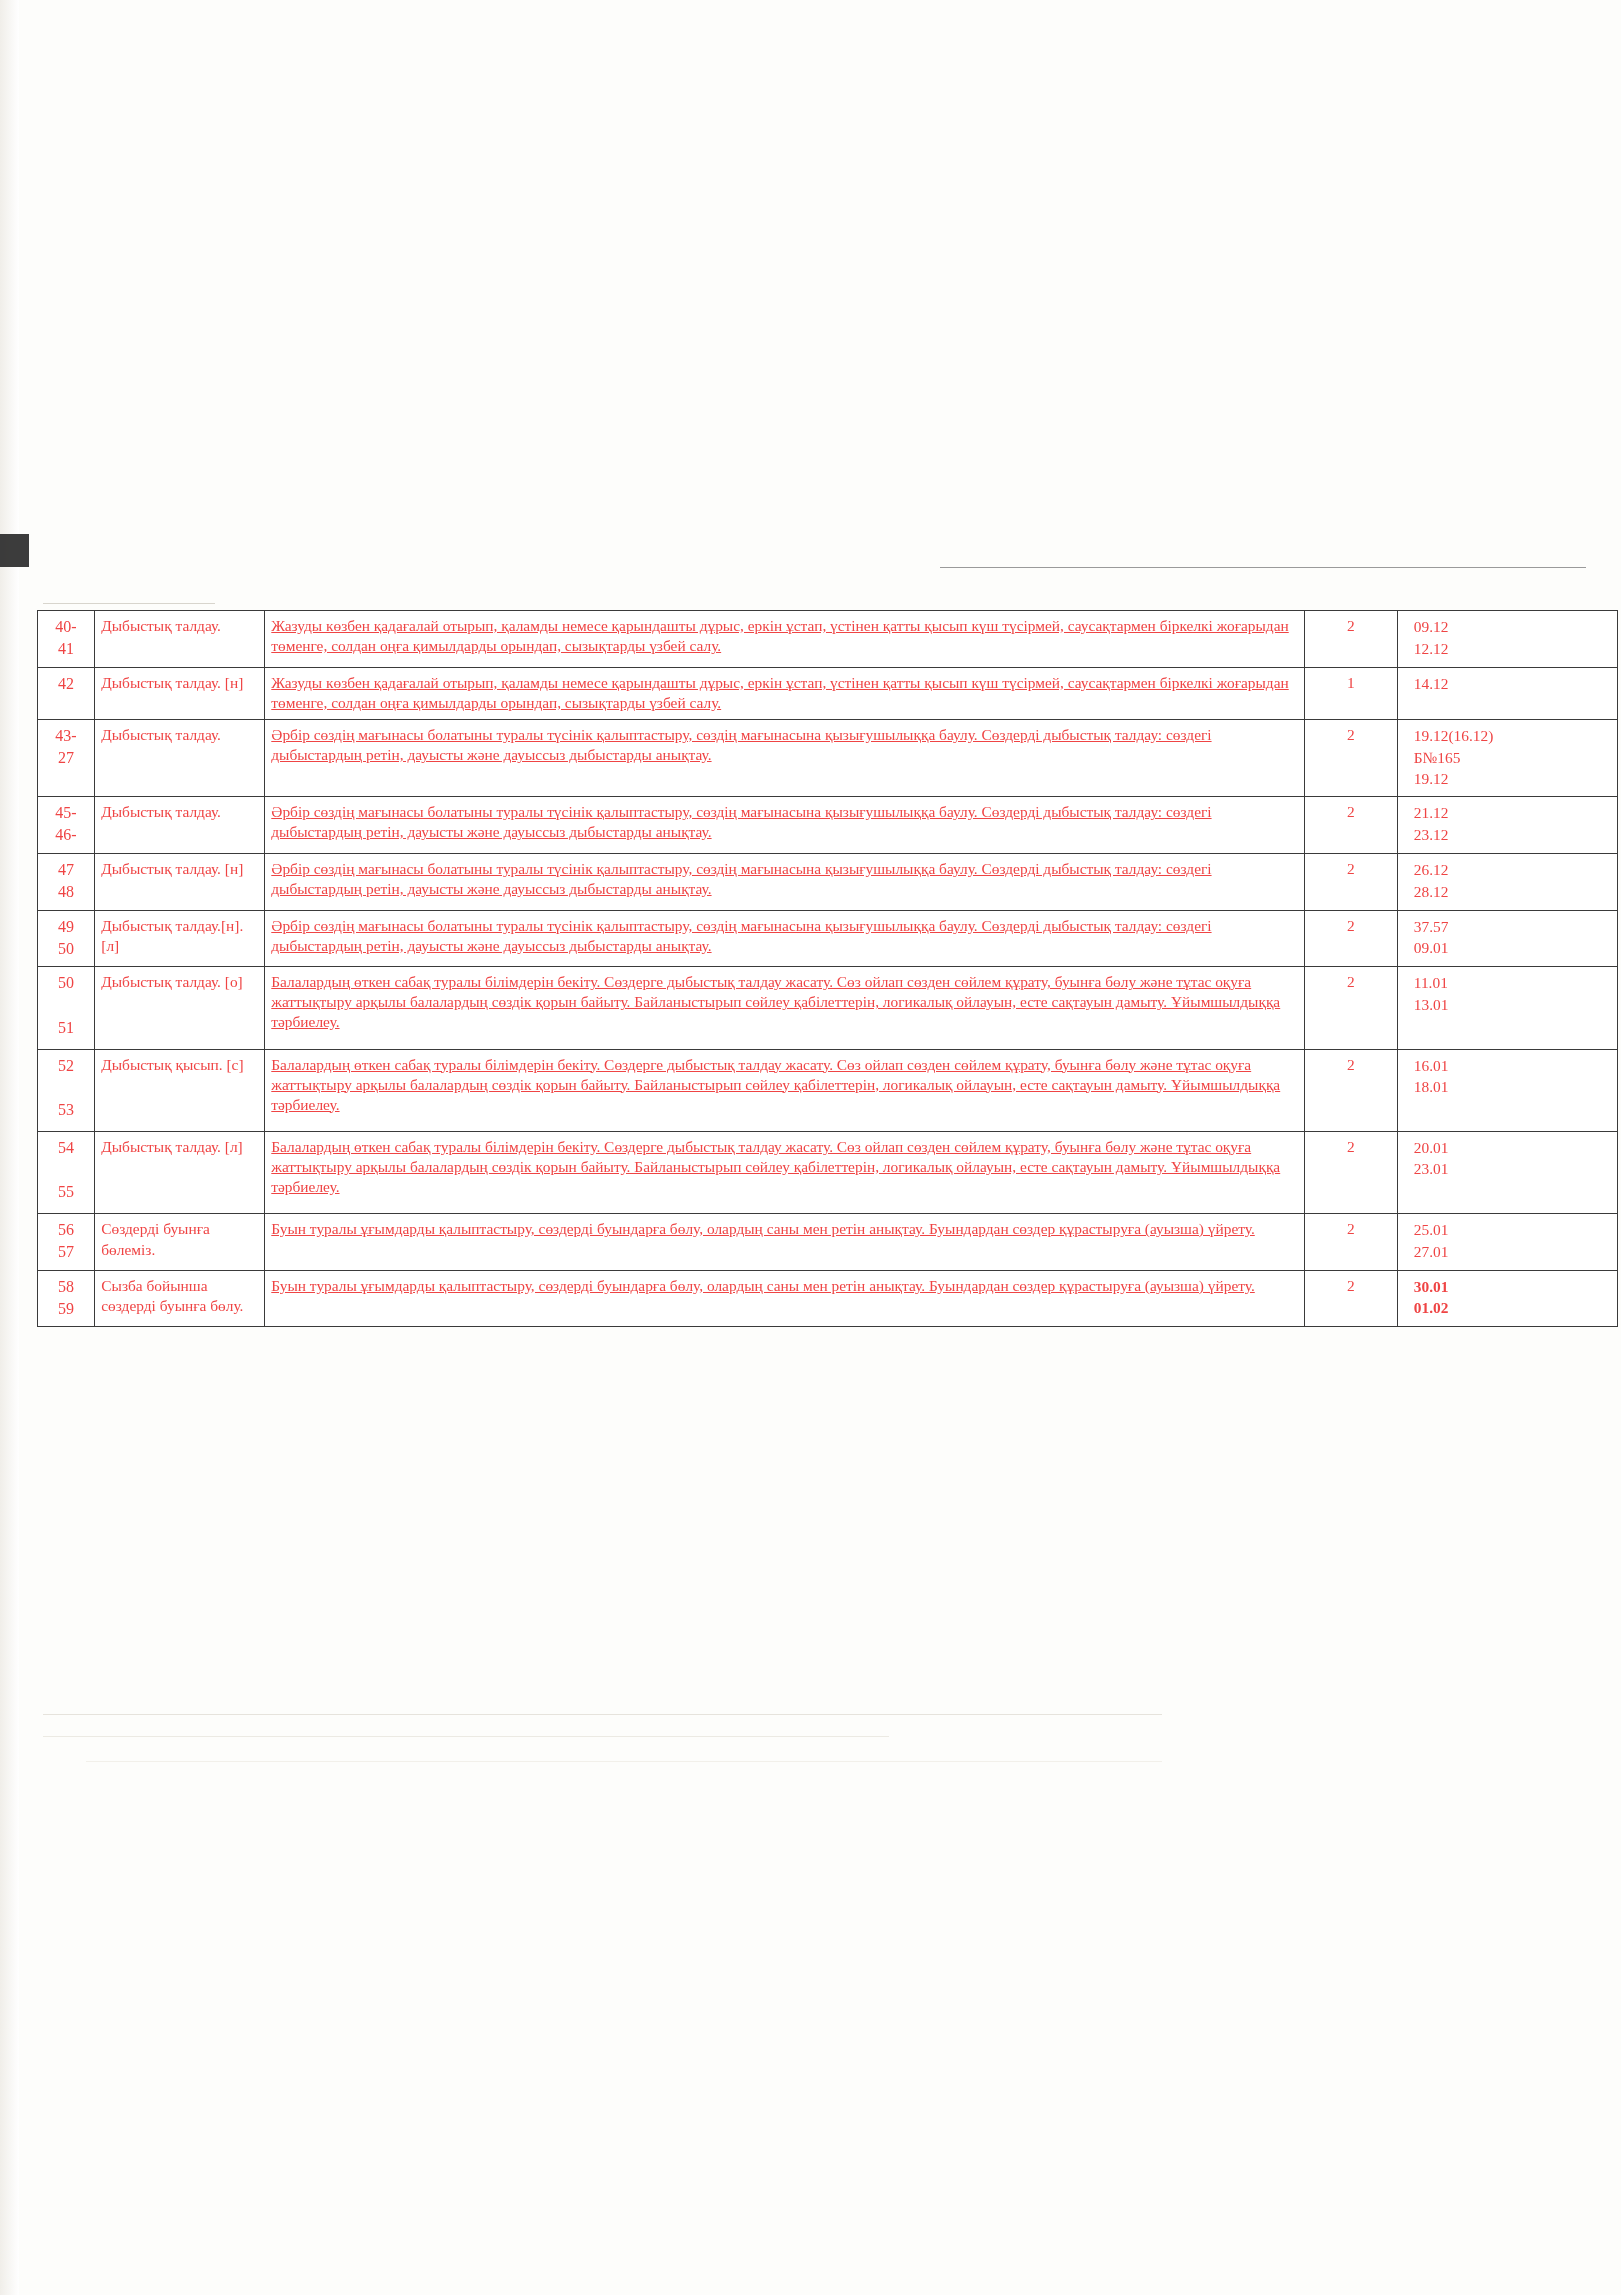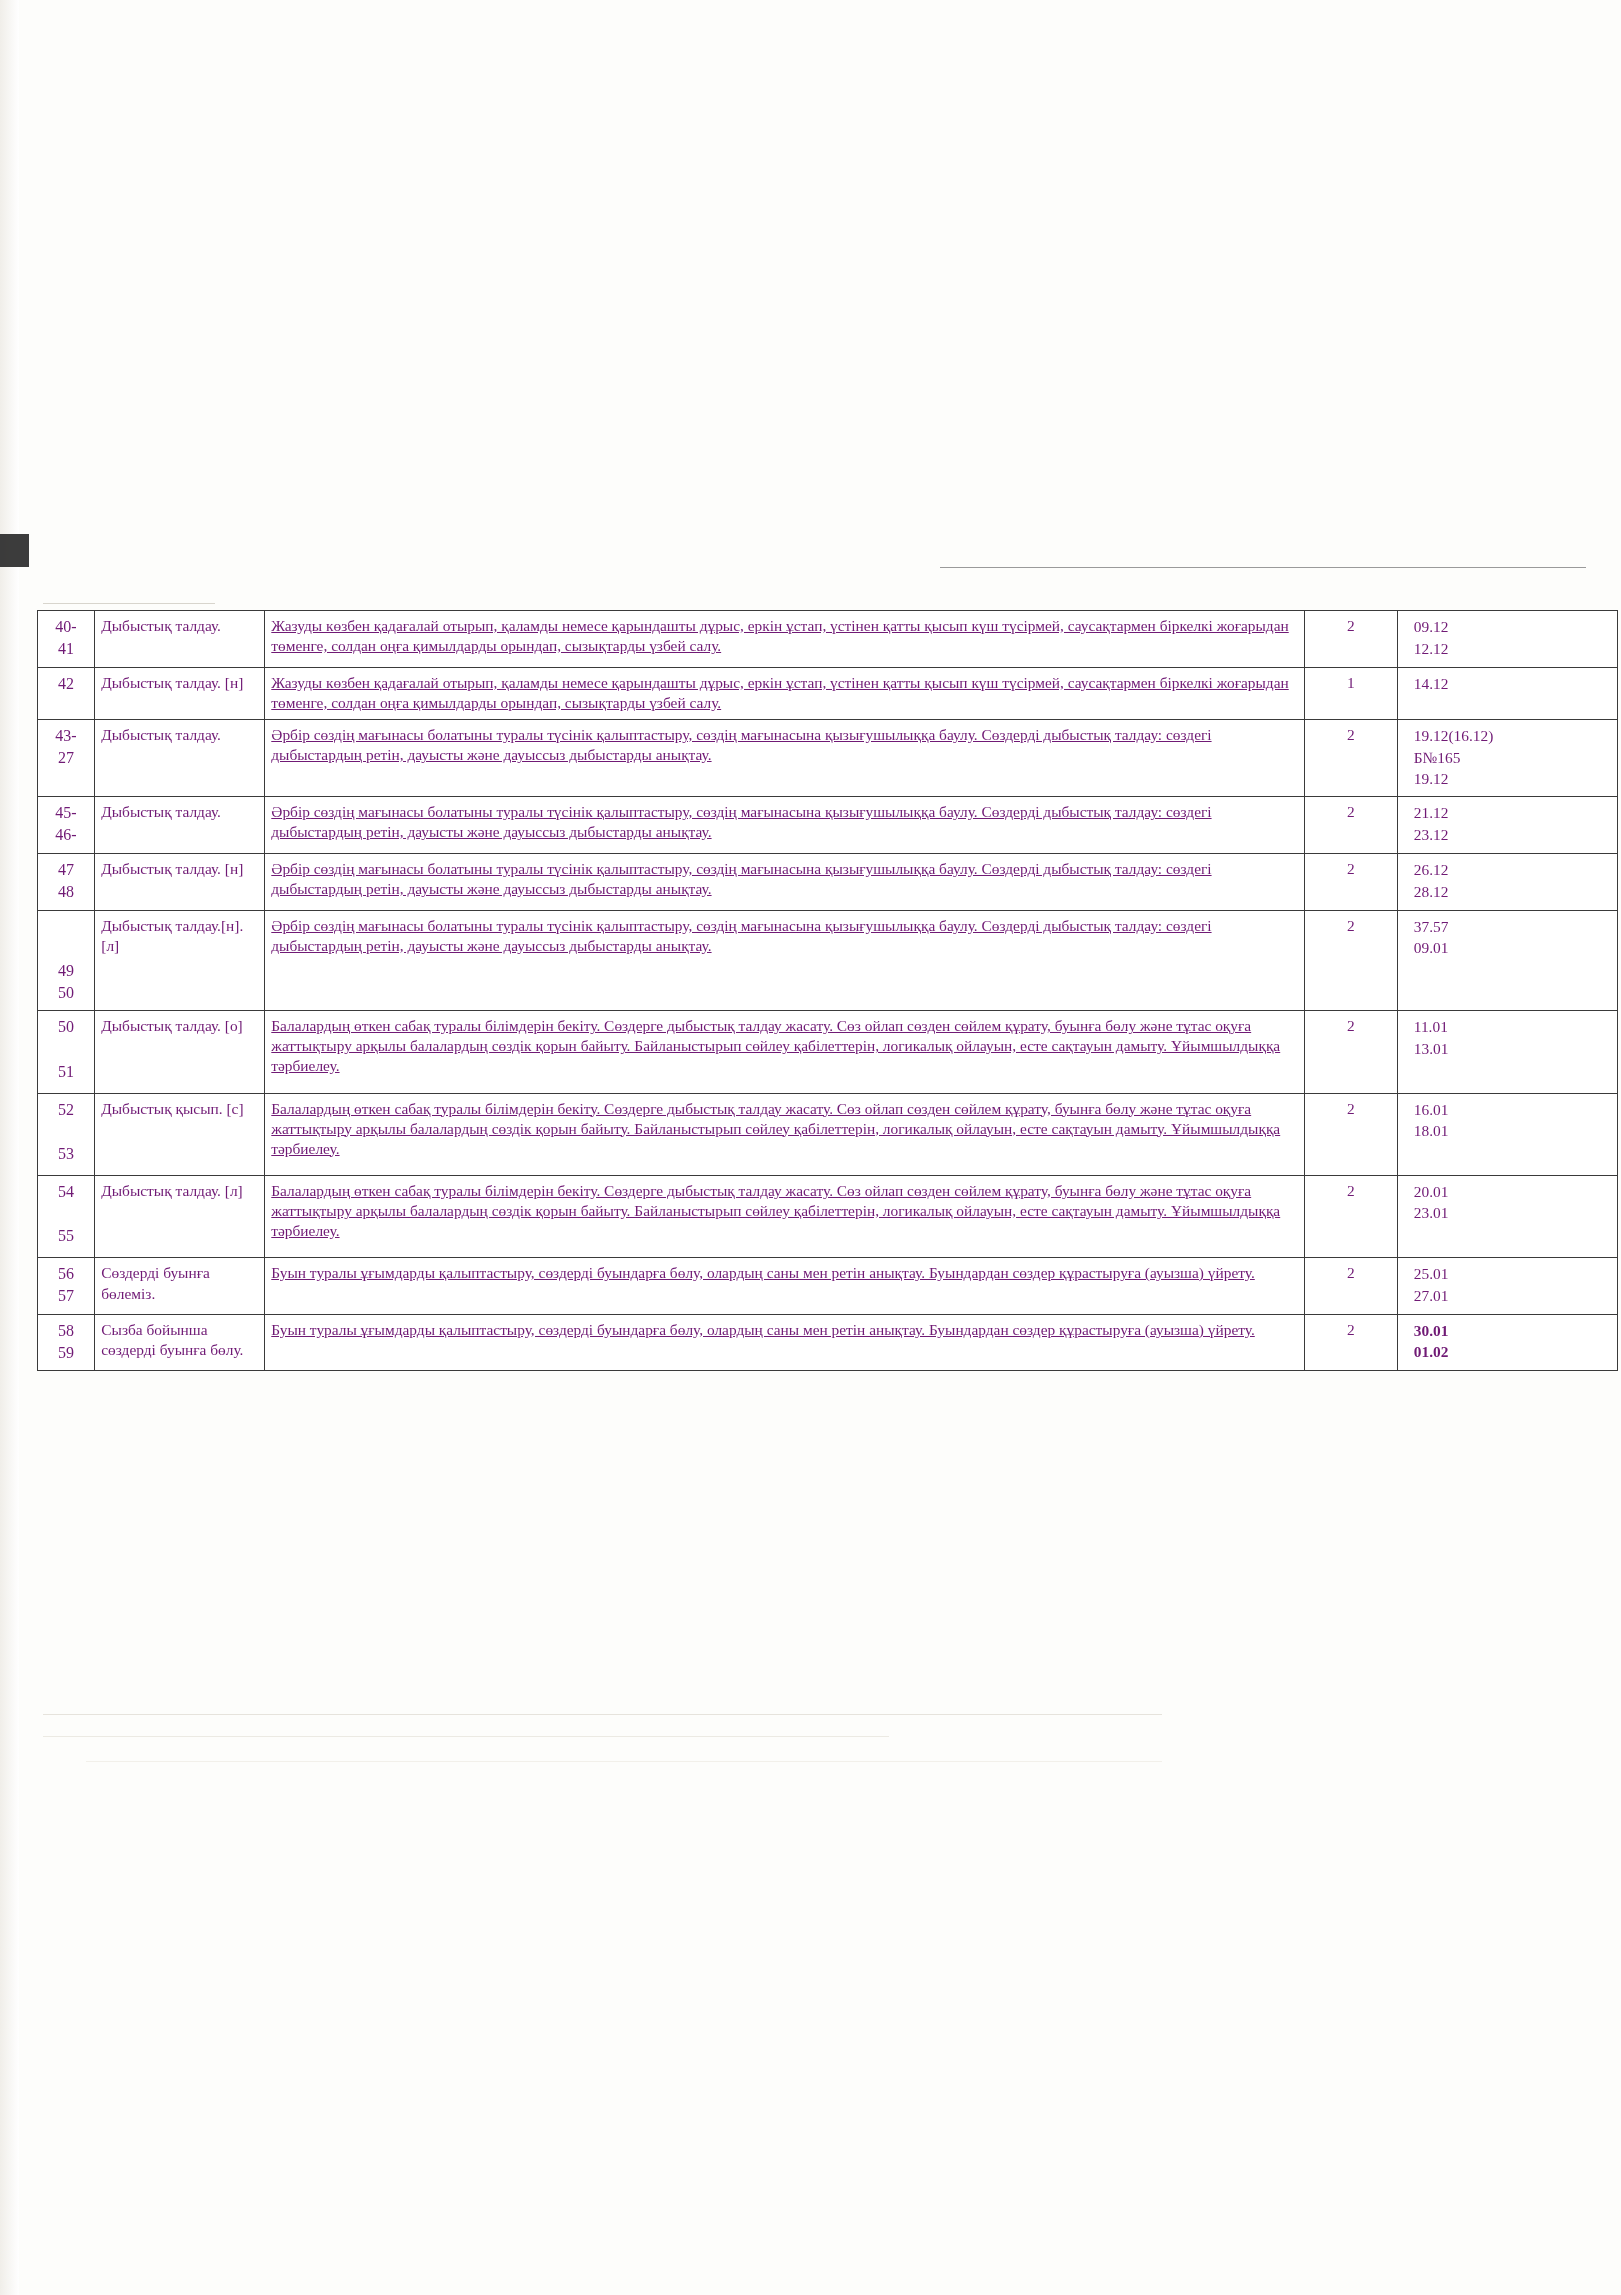--- a/index.html
+++ b/index.html
@@ -84,21 +84,21 @@
     border-collapse: collapse;
     table-layout: fixed;
     background: #ffffff;
   }
   .doc-table td {
     border: 1.1px solid #3a3a3a;
     vertical-align: top;
     padding: 5px 6.5px 6.5px 6.5px;
     font-size: 15.4px;
     line-height: 1.30;
-    color: #701a75;
+    color: #ef4444;
   }
   td.c-num {
     width: 53px;
     text-align: center;
     padding-left: 1.4px;
     padding-right: 1.4px;
     font-size: 16px;
   }
   td.c-topic {
     width: 156px;
@@ -247,21 +247,21 @@
           </td>
         <td class="c-hours scan"><span>2</span></td>
         <td class="c-dates scan">
             <span class="dates-lines" style="white-space: pre-line;">26.12
 28.12</span>
           </td>
       </tr>
 
       <tr>
         <td class="c-num scan">
-            <span class="num-lines" style="white-space: pre-line; margin-top: 44px;">49
+            <span class="num-lines" style="white-space: pre-line;">49
 50</span>
           </td>
         <td class="c-topic scan">
             <span class="topic-lines">Дыбыстық талдау.[н].[л]</span>
           </td>
         <td class="c-body scan">
             <span class="body-lines">Әрбір сөздің мағынасы болатыны туралы түсінік қалыптастыру, сөздің мағынасына қызығушылыққа баулу. Сөздерді дыбыстық талдау: сөздегі дыбыстардың ретін, дауысты және дауыссыз дыбыстарды анықтау.</span>
           </td>
         <td class="c-hours scan"><span>2</span></td>
         <td class="c-dates scan">

